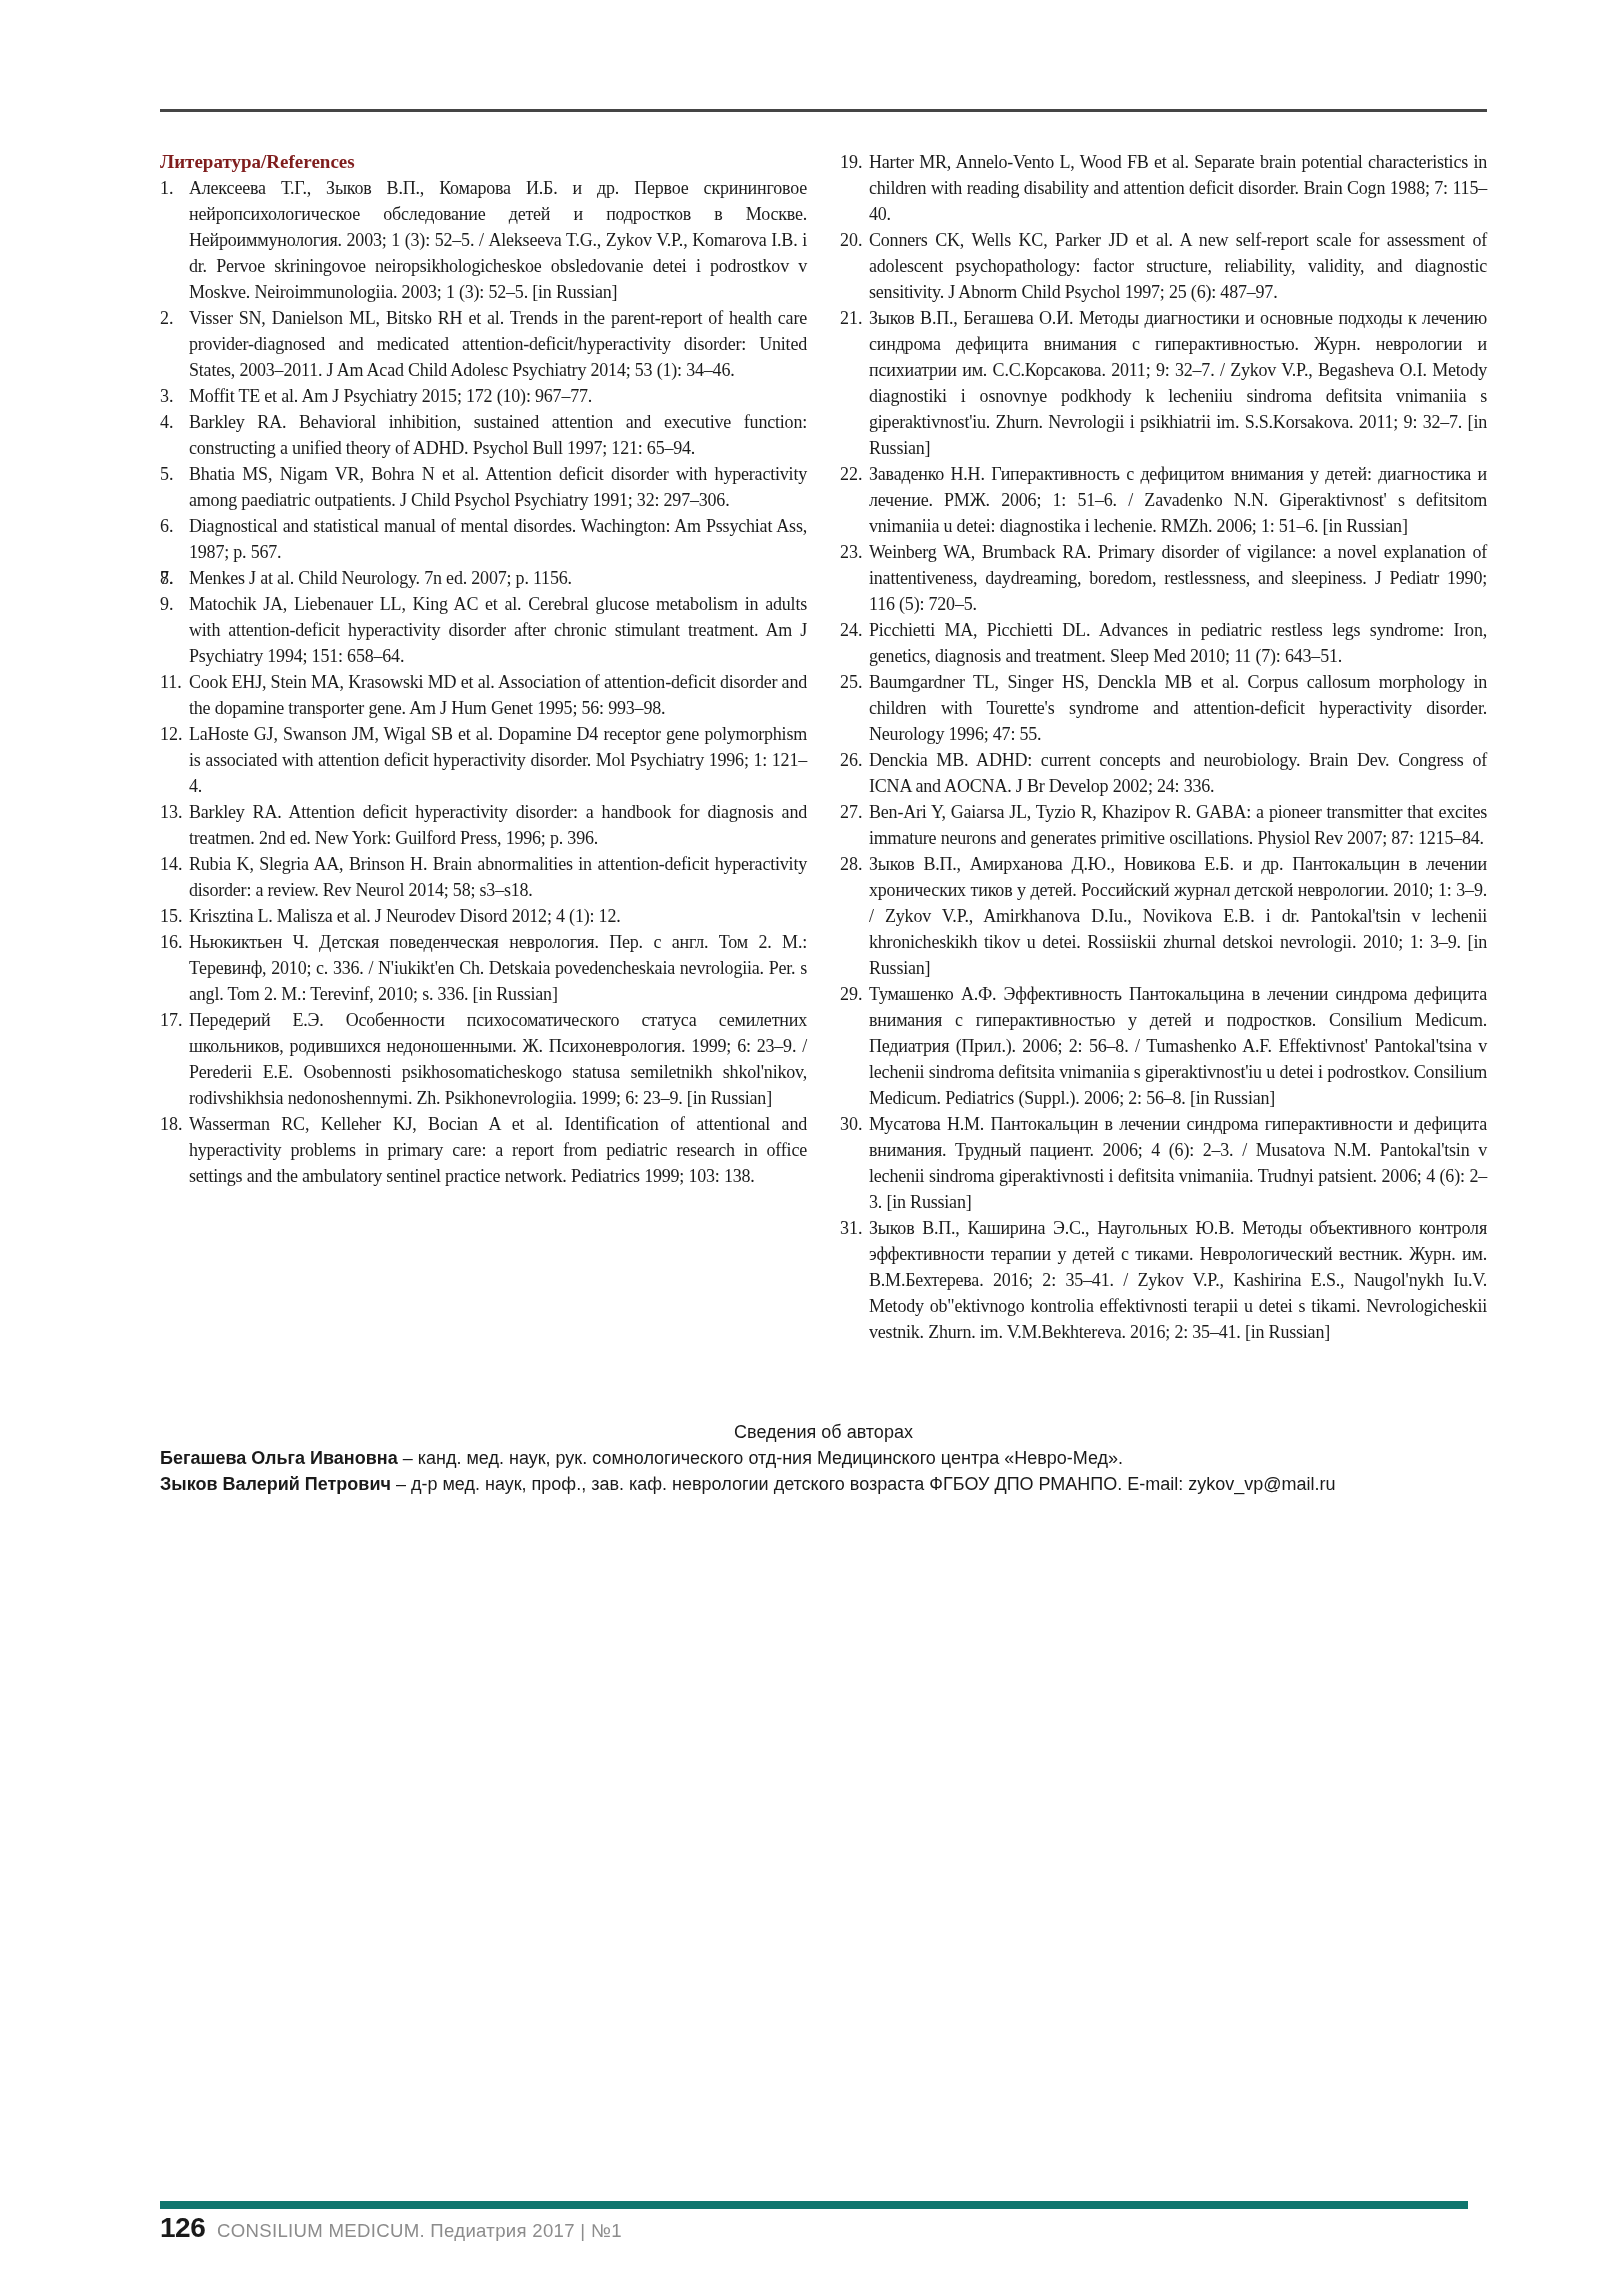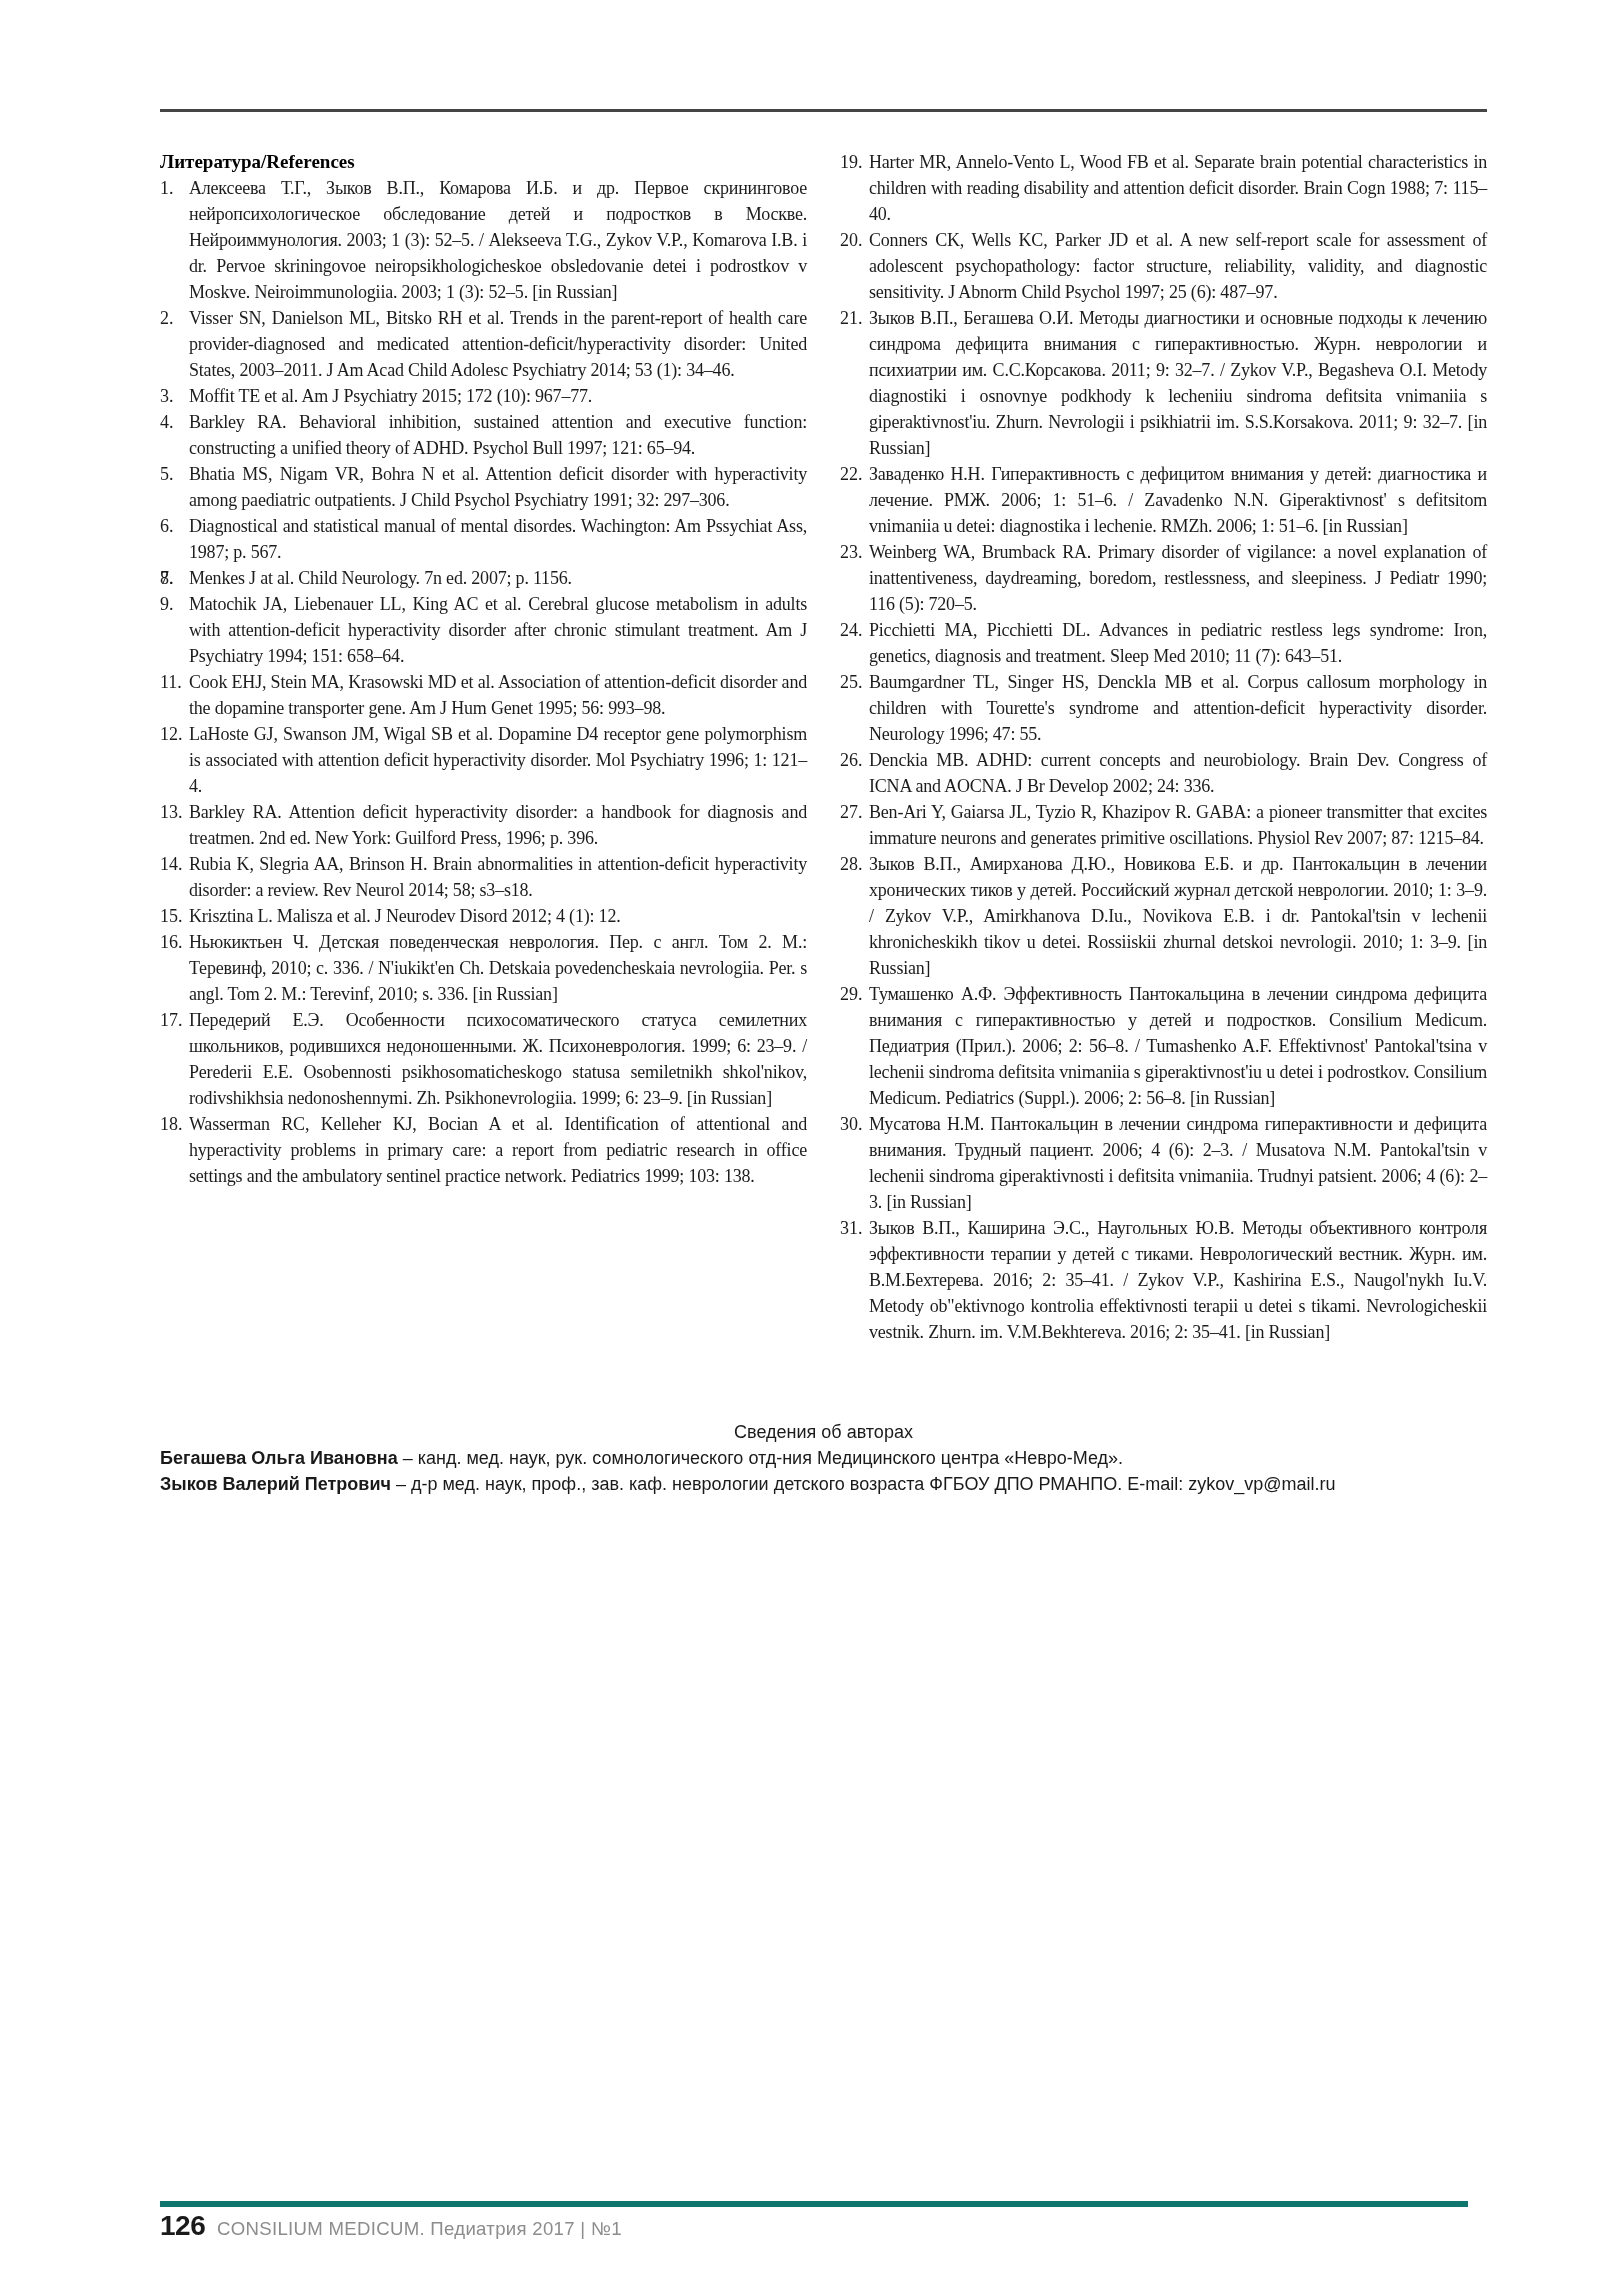--- a/index.html
+++ b/index.html
@@ -25,21 +25,21 @@
     display: flex;
     gap: 33px;
     align-items: flex-start;
   }
   .col { width: 647px; }
   .refs-heading {
     font-size: 19px;
     font-weight: bold;
     line-height: 26px;
     margin: 0;
-    color: #000000;
+    color: #7f1d1d;
   }
   ol.ref-list { list-style: none; margin: 0; padding: 0; }
   li.ref-item {
     position: relative;
     padding-left: 29px;
     font-size: 18px;
     line-height: 26px;
     text-align: justify;
     letter-spacing: -0.2px;
     color: #1c1c1c;
@@ -58,21 +58,21 @@
     line-height: 26px;
     color: #1a1a1a;
   }
   .authors-heading { font-weight: normal; text-align: center; }
   .author-line { margin: 0; }
   .author-name { font-weight: bold; }
   .footer {
     position: absolute;
     left: 160px; top: 2201px;
     width: 1308px;
-    border-top: 6px solid #0f766e;
+    border-top: 8px solid #0f766e;
     padding-top: 2.9px;
     display: flex;
     align-items: baseline;
     gap: 11.8px;
     font-family: "Liberation Sans", "DejaVu Sans", sans-serif;
   }
   .page-number {
     font-size: 28px;
     font-weight: bold;
     color: #1a1a1a;

